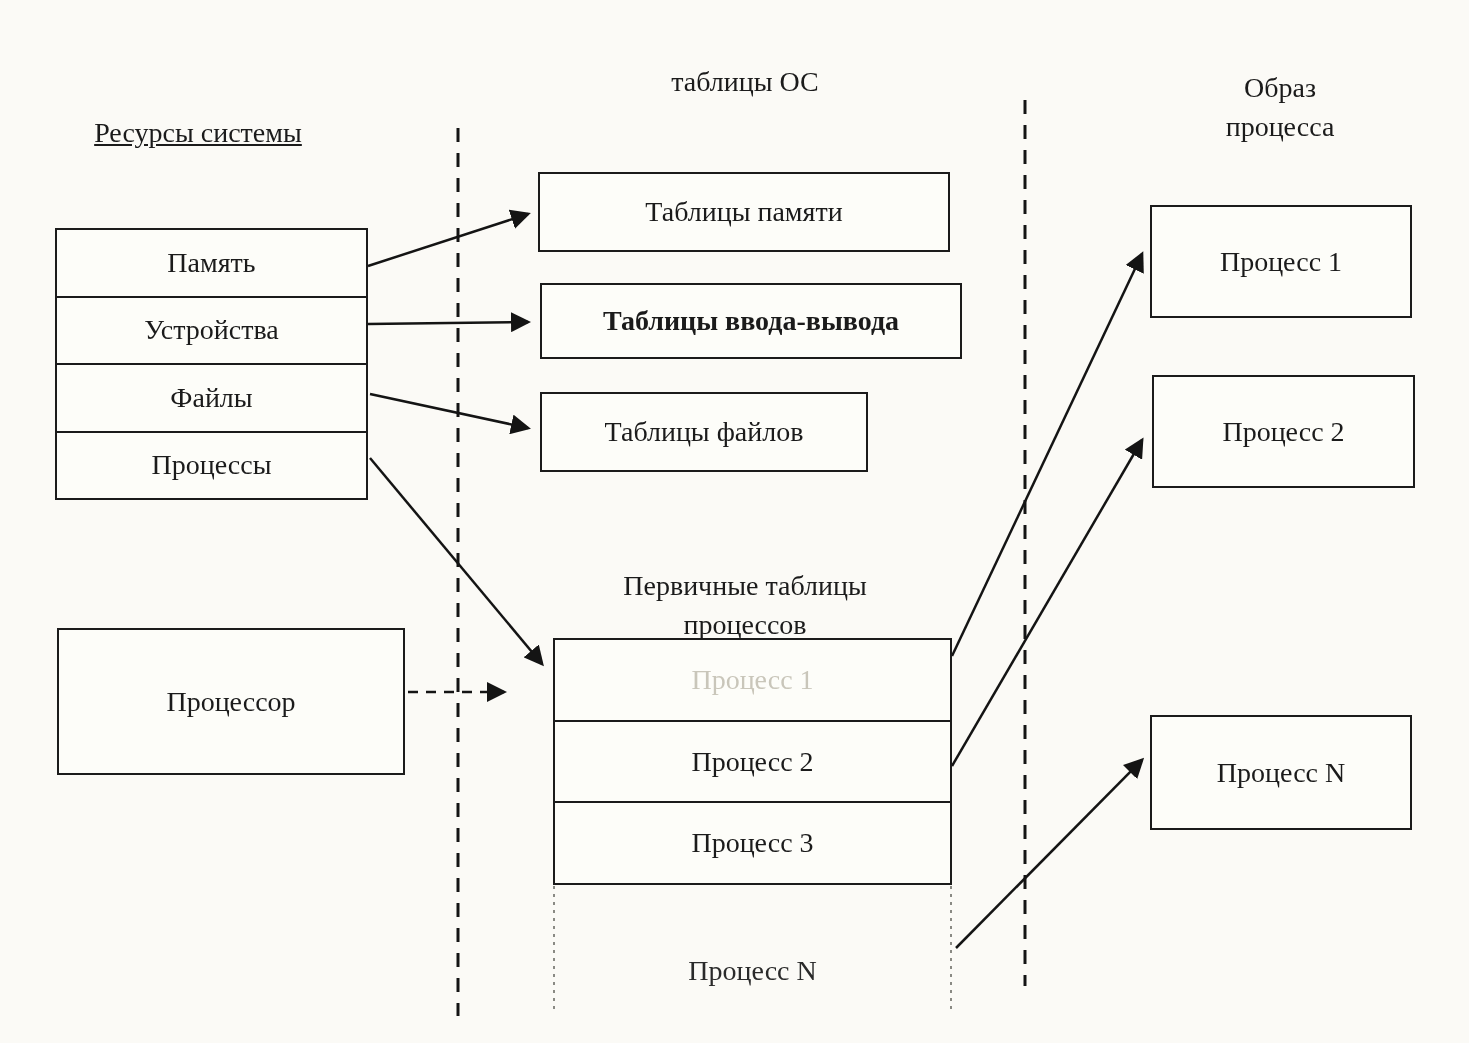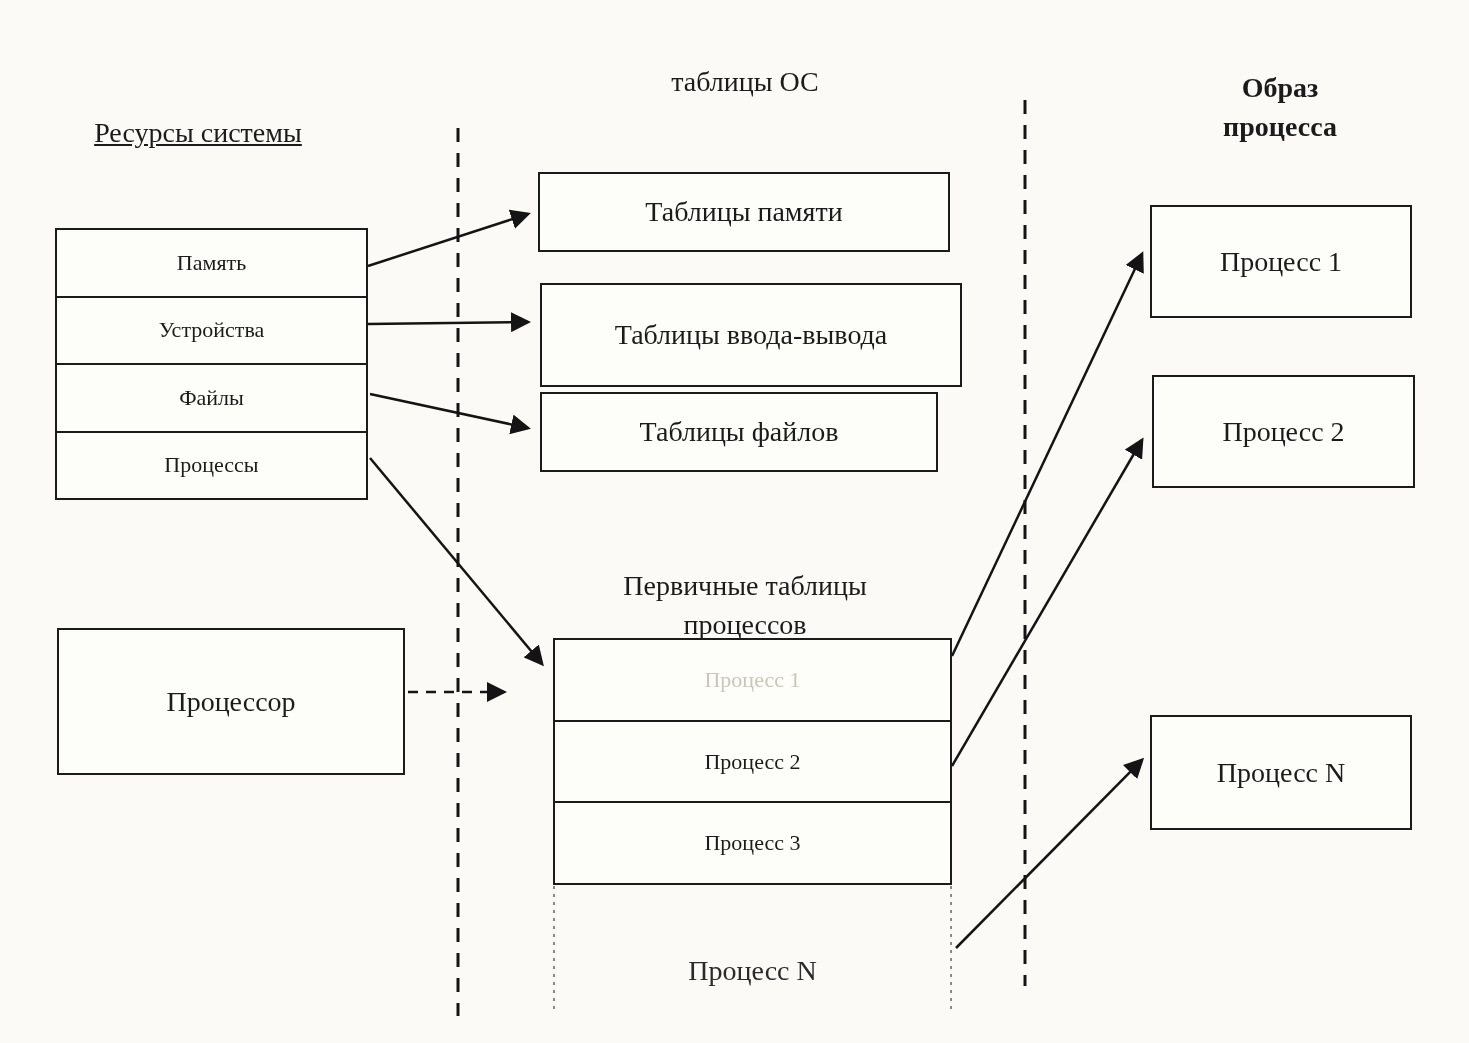--- a/index.html
+++ b/index.html
@@ -45,21 +45,21 @@
     background: #fdfdf9;
     display: flex;
     flex-direction: column;
     box-sizing: border-box;
   }
   .stack .row {
     flex: 1;
     display: flex;
     align-items: center;
     justify-content: center;
-    font-size: 22px;
+    font-size: 28px;
     border-bottom: 2px solid #1b1b1b;
   }
   .stack .row:last-child { border-bottom: none; }
   .row.faded { color: #c9c6ba; }
   .continuation {
     position: absolute;
     display: flex;
     align-items: flex-end;
     justify-content: center;
     font-size: 28px;
@@ -97,37 +97,37 @@
     <line x1="554" y1="886" x2="554" y2="1014" stroke="#8a8a84" stroke-width="2" stroke-dasharray="3 5"></line>
     <line x1="951" y1="886" x2="951" y2="1014" stroke="#8a8a84" stroke-width="2" stroke-dasharray="3 5"></line>
   </svg>
 
   <div class="label" style="left:58px; top:113px; width:280px;text-decoration:underline;">Ресурсы системы</div>
 
   <div class="label" style="left:545px; top:62px; width:400px;">
     <div>таблицы ОС</div>
   </div>
 
-  <div class="label" style="left:1135px; top:68px; width:290px;font-weight:bold;">
+  <div class="label" style="left:1135px; top:68px; width:290px;">
     <div>Образ</div>
     <div>процесса</div>
   </div>
 
   <div class="stack" style="left:55px; top:228px; width:313px; height:272px;">
     <div class="row">Память</div>
     <div class="row">Устройства</div>
     <div class="row">Файлы</div>
     <div class="row">Процессы</div>
   </div>
 
   <div class="box" style="left:57px; top:628px; width:348px; height:147px;">Процессор</div>
 
   <div class="box" style="left:538px; top:172px; width:412px; height:80px;">Таблицы памяти</div>
-  <div class="box" style="left:540px; top:283px; width:422px; height:104px;">Таблицы ввода-вывода</div>
-  <div class="box" style="left:540px; top:392px; width:398px; height:80px;">Таблицы файлов</div>
+  <div class="box" style="left:540px; top:283px; width:422px; height:76px;font-weight:bold;">Таблицы ввода-вывода</div>
+  <div class="box" style="left:540px; top:392px; width:328px; height:80px;">Таблицы файлов</div>
 
   <div class="label" style="left:545px; top:524px; width:400px;margin-top:42px;">
     <div>Первичные таблицы</div>
     <div>процессов</div>
   </div>
 
   <div class="stack" style="left:553px; top:638px; width:399px; height:247px;">
     <div class="row faded">Процесс 1</div>
     <div class="row">Процесс 2</div>
     <div class="row">Процесс 3</div>

